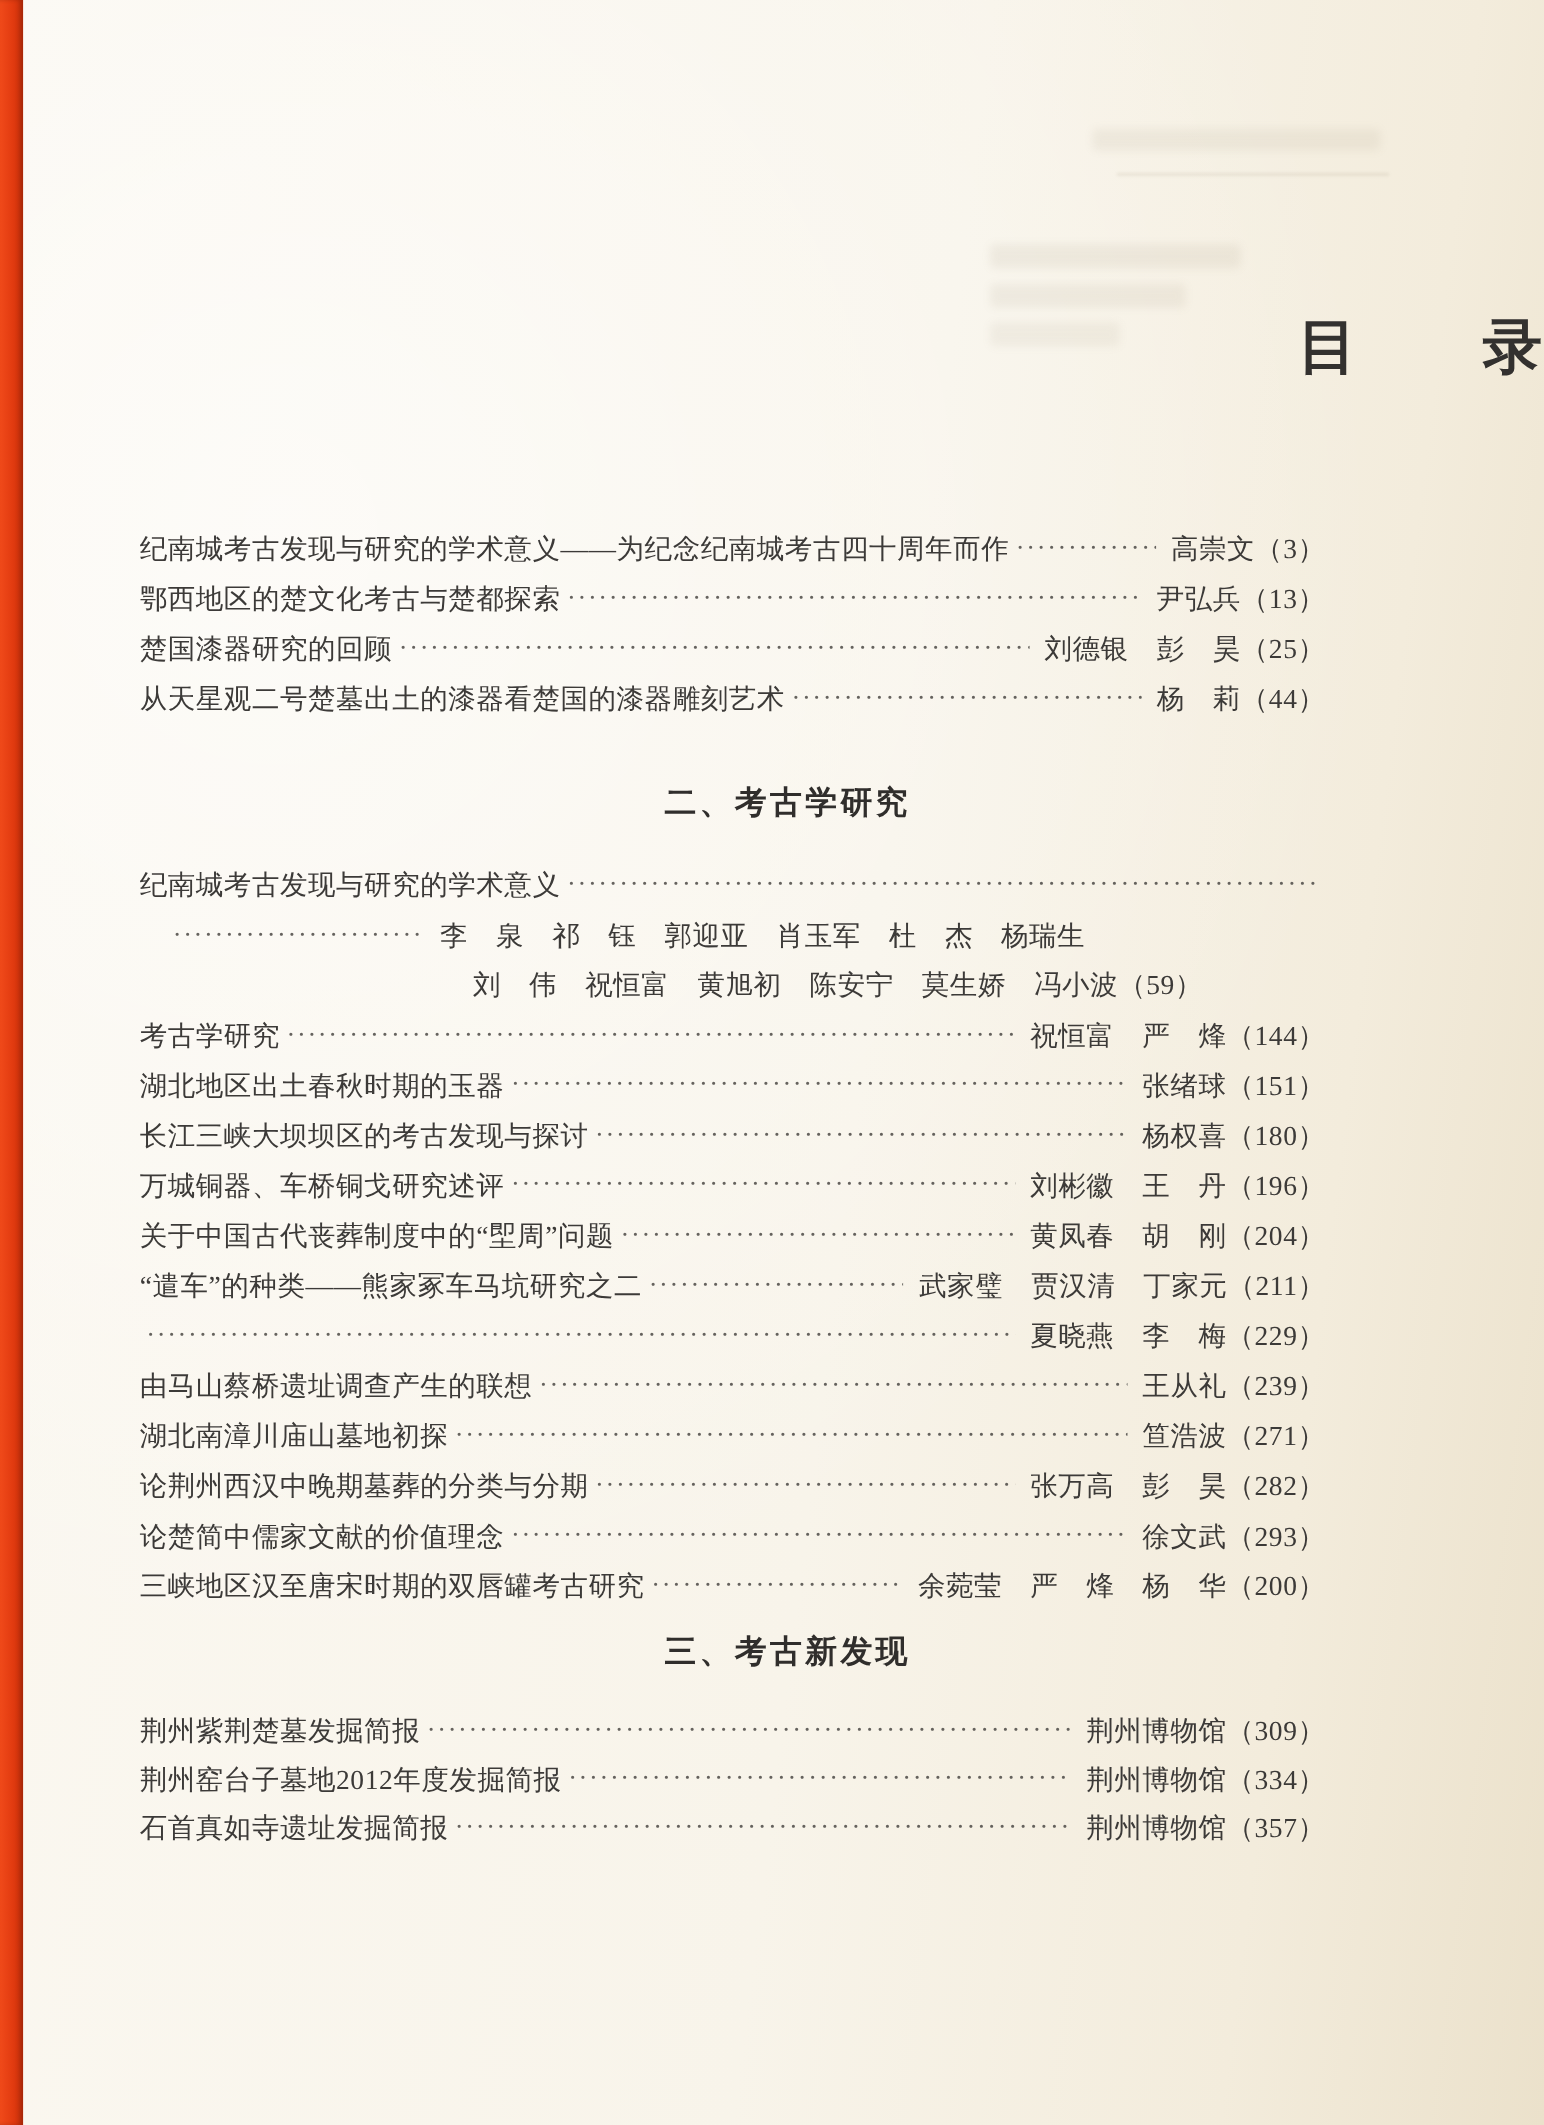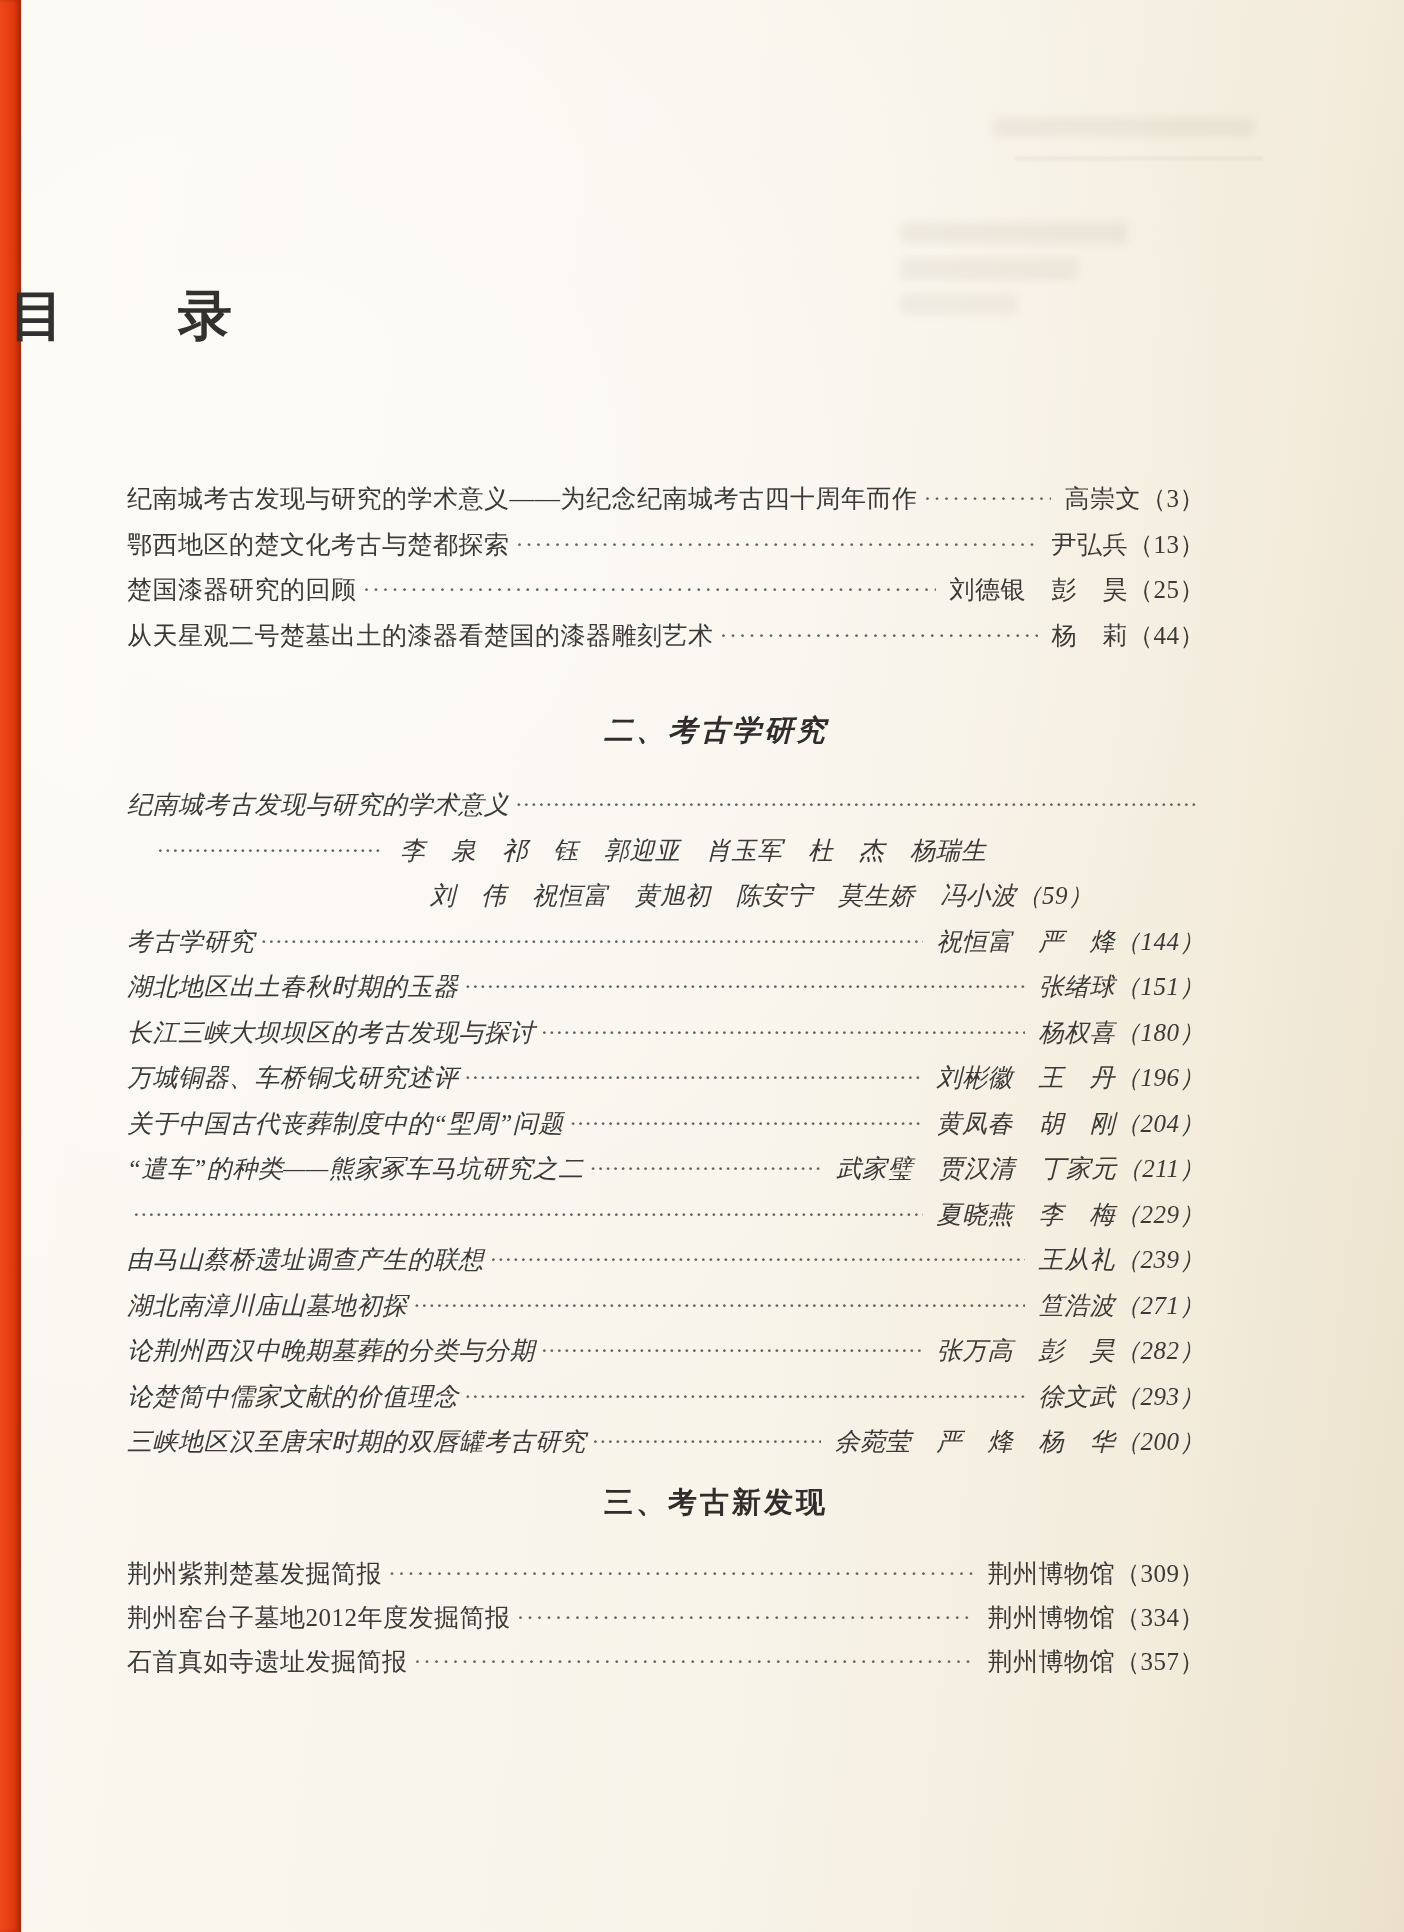--- a/index.html
+++ b/index.html
@@ -28,29 +28,29 @@
     filter:blur(4px);pointer-events:none;
   }
   .g1{left:993px;top:117px;width:262px;height:20px;opacity:.10;}
   .gline{left:1015px;top:157px;width:248px;height:3px;opacity:.14;filter:blur(1.5px);}
   .g2{left:900px;top:222px;width:228px;height:22px;opacity:.11;}
   .g3{left:900px;top:258px;width:178px;height:22px;opacity:.10;}
   .g4{left:900px;top:293px;width:118px;height:22px;opacity:.09;}
 
   .page-title{
     position:absolute;top:280px;left:0;width:100%;
-    text-align:left;padding-left:10px;box-sizing:border-box;
+    text-align:right;box-sizing:border-box;
     font-size:54px;font-weight:bold;color:#33312f;
     letter-spacing:2px;
   }
 
   .toc{position:absolute;left:127px;top:0;width:1078px;}
   .section{position:absolute;left:0;right:0;}
   .section-0{top:442px;}
-  .section-1{top:712px;font-style:italic;}
+  .section-1{top:712px;}
   .section-2{top:1484px;}
   .section-heading{
     text-align:center;padding-left:100px;
     font-family:"Liberation Sans", sans-serif;
     font-size:29px;font-weight:bold;color:#302e2c;
     letter-spacing:3px;height:36px;line-height:36px;
   }
   .entries{margin-top:34px;text-align:center;}
   .section-2 .entries{margin-top:31px;}
 

